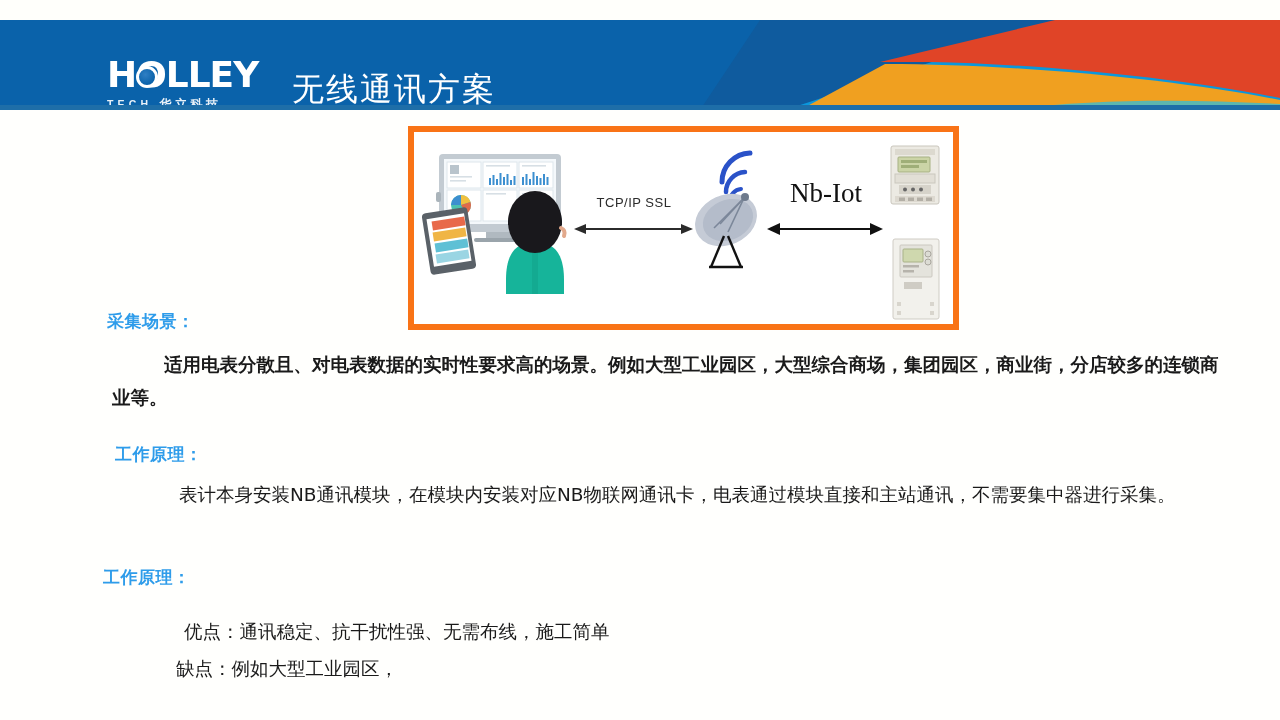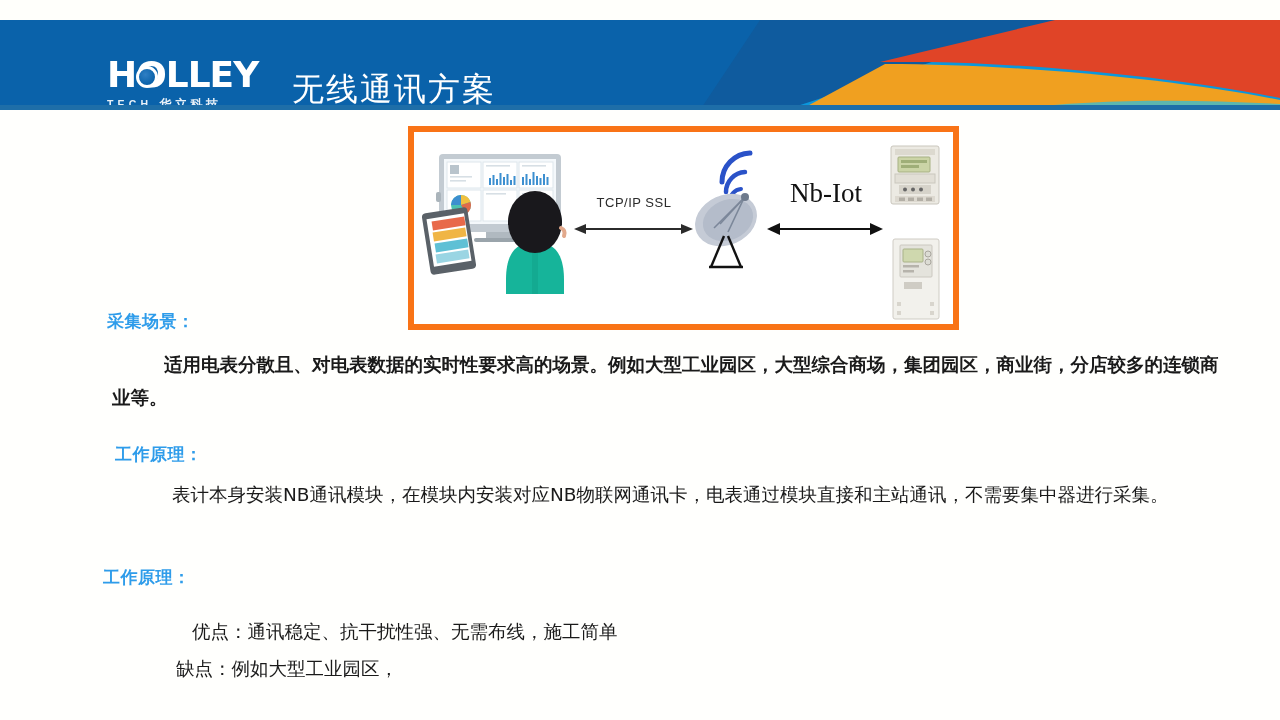--- a/index.html
+++ b/index.html
@@ -139,23 +139,23 @@
     position: absolute;
     font-size: 18.5px;
     color: #1a1a1a;
     line-height: 33px;
     font-family: "DejaVu Sans", sans-serif;
   }
 
   #h-scene   { left: 107px; top: 302px; margin-top: 8px; }
   #p-scene   { left: 112px; top: 348px; width: 1110px; text-indent: 52px; font-weight: bold; }
   #h-princ   { left: 115px; top: 443px; }
-  #p-princ   { left: 126px; top: 478px; width: 1090px; text-indent: 46px; }
+  #p-princ   { left: 133px; top: 478px; width: 1090px; text-indent: 46px; }
   #h-compare { left: 103px; top: 566px; }
-  #l-pros    { left: 192px; top: 615px; }
+  #l-pros    { left: 184px; top: 615px; }
   #l-cons    { left: 176px; top: 652px; }
 </style>
 </head>
 <body>
 
 <div class="top-strip"></div>
 
 <div class="header">
   <svg class="swoosh" viewBox="0 0 1280 90" preserveAspectRatio="none">
 

